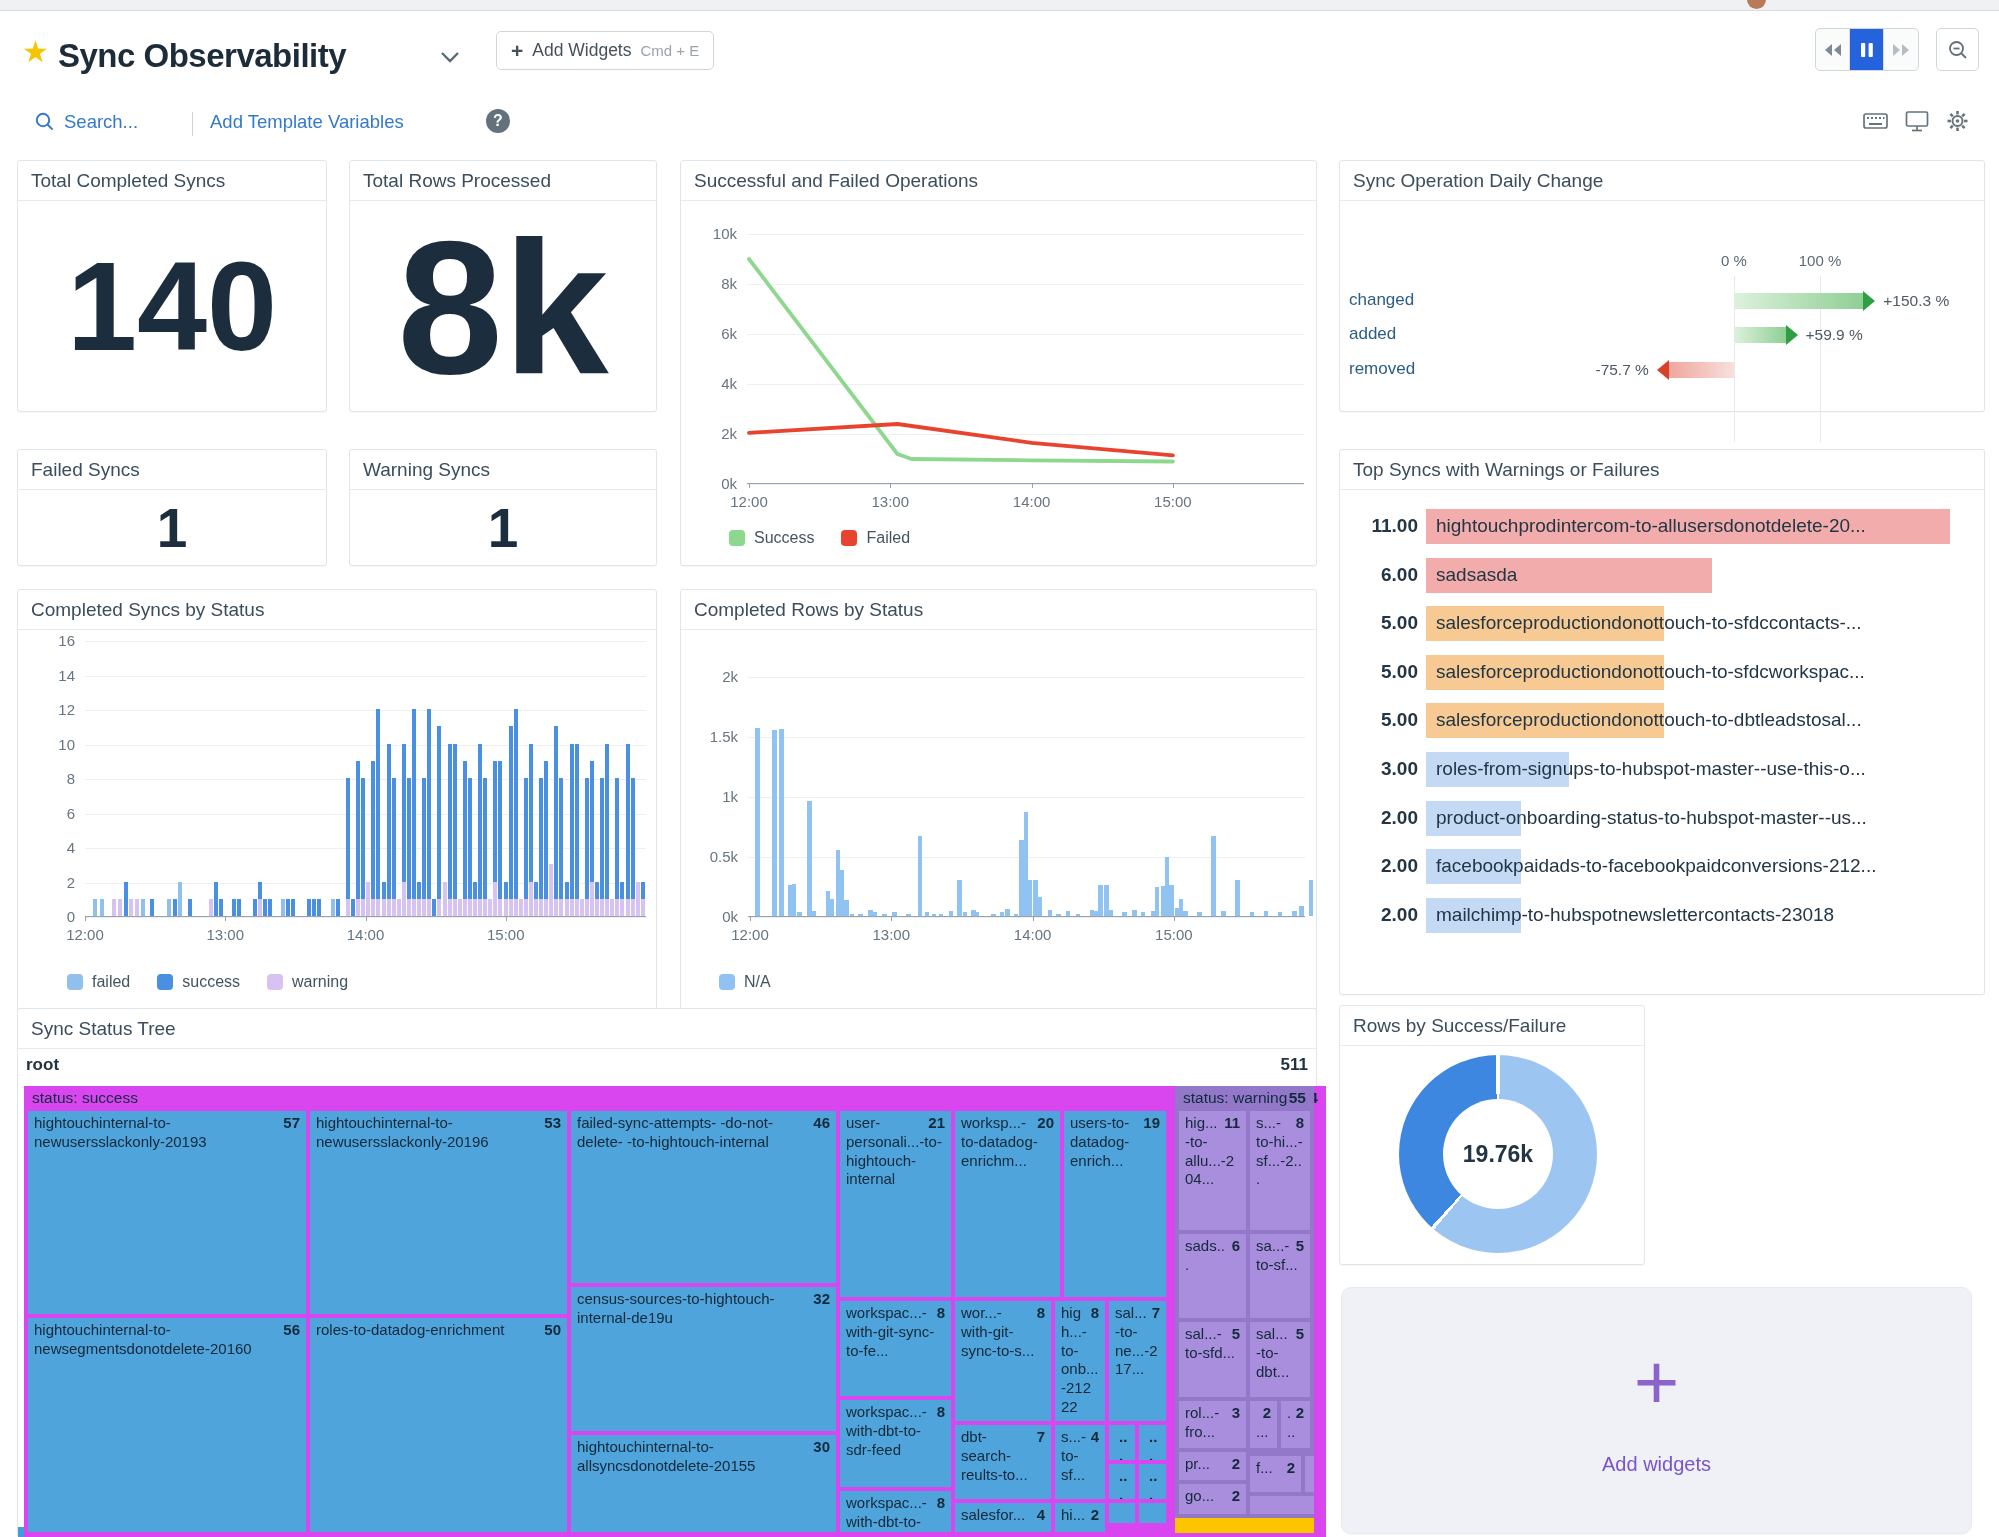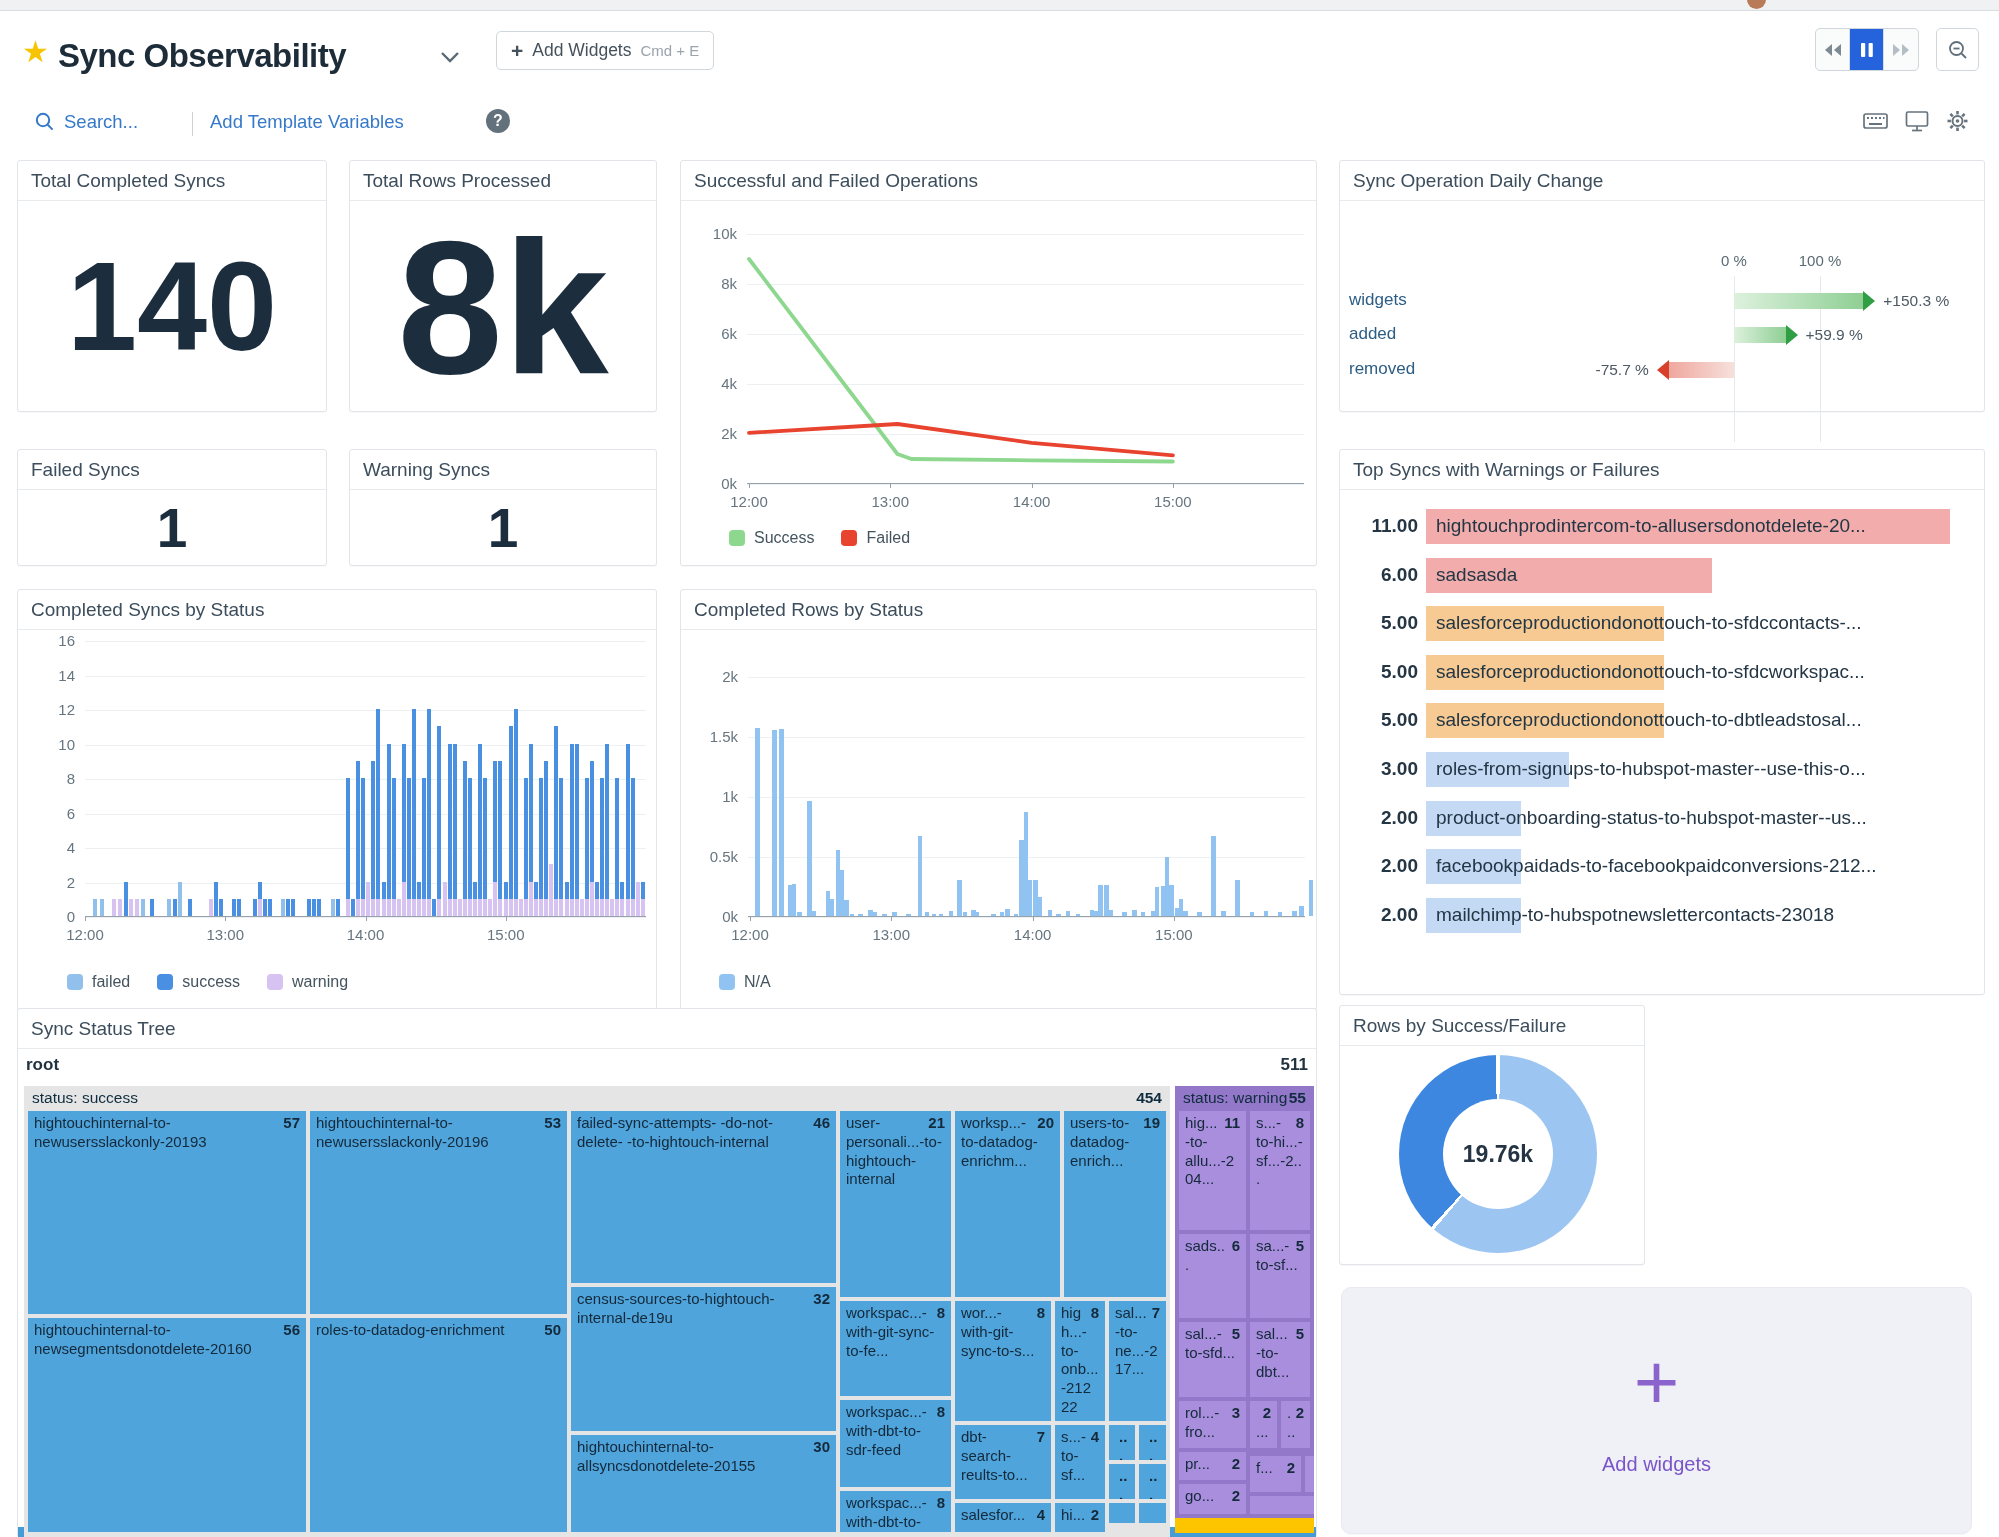--- a/index.html
+++ b/index.html
@@ -242,21 +242,21 @@
       </div>
   </section>
 
   <section class="widget" id="w-daily">
     <div class="wtitle">Sync Operation Daily Change</div>
     <div id="daily-body">
         <div class="d-glines" style="left: 394px;"></div>
         <div class="d-axlab" style="left: 359px;">0 %</div>
         <div class="d-glines" style="left: 480px;"></div>
         <div class="d-axlab" style="left: 445px;">100 %</div>
-        <div class="d-row-lab" style="top: 88px;">widgets</div>
+        <div class="d-row-lab" style="top: 88px;">changed</div>
         <div class="d-bar" style="top: 91px; width: 129.258px; left: 394px; background: linear-gradient(90deg, rgb(221, 241, 221), rgb(143, 207, 148));"></div>
         <div class="d-arrow" style="top: 89px; border-top: 10px solid transparent; border-bottom: 10px solid transparent; left: 523.258px; border-left: 12px solid rgb(47, 158, 68);"></div>
         <div class="d-val" style="top: 90px; left: 543.258px;">+150.3 %</div>
         <div class="d-row-lab" style="top: 122px;">added</div>
         <div class="d-bar" style="top: 125px; width: 51.514px; left: 394px; background: linear-gradient(90deg, rgb(221, 241, 221), rgb(143, 207, 148));"></div>
         <div class="d-arrow" style="top: 123px; border-top: 10px solid transparent; border-bottom: 10px solid transparent; left: 445.514px; border-left: 12px solid rgb(47, 158, 68);"></div>
         <div class="d-val" style="top: 124px; left: 465.514px;">+59.9 %</div>
         <div class="d-row-lab" style="top: 157px;">removed</div>
         <div class="d-bar" style="top: 160px; width: 65.102px; left: 328.898px; background: linear-gradient(270deg, rgb(247, 224, 220), rgb(239, 167, 158));"></div>
         <div class="d-arrow" style="top: 158px; border-top: 10px solid transparent; border-bottom: 10px solid transparent; left: 316.898px; border-right: 12px solid rgb(217, 64, 44);"></div>
@@ -611,21 +611,21 @@
   </section>
 
   <section class="widget" id="w-tree">
     <div class="wtitle">Sync Status Tree</div>
     <div id="tree-body">
       <div id="tree-root">root</div>
       <div id="tree-total">511</div>
       <div id="tree-sections"></div>
       <div id="tree-band"></div>
       <div id="tree-listbtn">≡</div>
-    <div class="tm-section" style="left: 6px; top: 77px; width: 1146px; height: 452px; background: #e5e5e5;">
+    <div class="tm-section" style="left: 6px; top: 77px; width: 1302px; height: 452px; background: #d946ef;">
           <div class="tm-head">status: success<b>454</b></div>
           <div class="tm-cell" style="left: 4px; top: 25px; width: 278px; height: 203px; background: rgb(79, 164, 220);"><b>57</b><span>hightouchinternal-to-newusersslackonly-20193</span></div>
           <div class="tm-cell" style="left: 286px; top: 25px; width: 257px; height: 203px; background: rgb(79, 164, 220);"><b>53</b><span>hightouchinternal-to-newusersslackonly-20196</span></div>
           <div class="tm-cell" style="left: 547px; top: 25px; width: 265px; height: 172px; background: rgb(79, 164, 220);"><b>46</b><span>failed-sync-attempts- -do-not-delete- -to-hightouch-internal</span></div>
           <div class="tm-cell" style="left: 816px; top: 25px; width: 111px; height: 186px; background: rgb(79, 164, 220);"><b>21</b><span>user-personali...-to-hightouch-internal</span></div>
           <div class="tm-cell" style="left: 931px; top: 25px; width: 105px; height: 186px; background: rgb(79, 164, 220);"><b>20</b><span>worksp...-to-datadog-enrichm...</span></div>
           <div class="tm-cell" style="left: 1040px; top: 25px; width: 102px; height: 186px; background: rgb(79, 164, 220);"><b>19</b><span>users-to-datadog-enrich...</span></div>
           <div class="tm-cell" style="left: 4px; top: 232px; width: 278px; height: 214px; background: rgb(79, 164, 220);"><b>56</b><span>hightouchinternal-to-newsegmentsdonotdelete-20160</span></div>
           <div class="tm-cell" style="left: 286px; top: 232px; width: 257px; height: 214px; background: rgb(79, 164, 220);"><b>50</b><span>roles-to-datadog-enrichment</span></div>
           <div class="tm-cell" style="left: 547px; top: 201px; width: 265px; height: 144px; background: rgb(79, 164, 220);"><b>32</b><span>census-sources-to-hightouch-internal-de19u</span></div>

